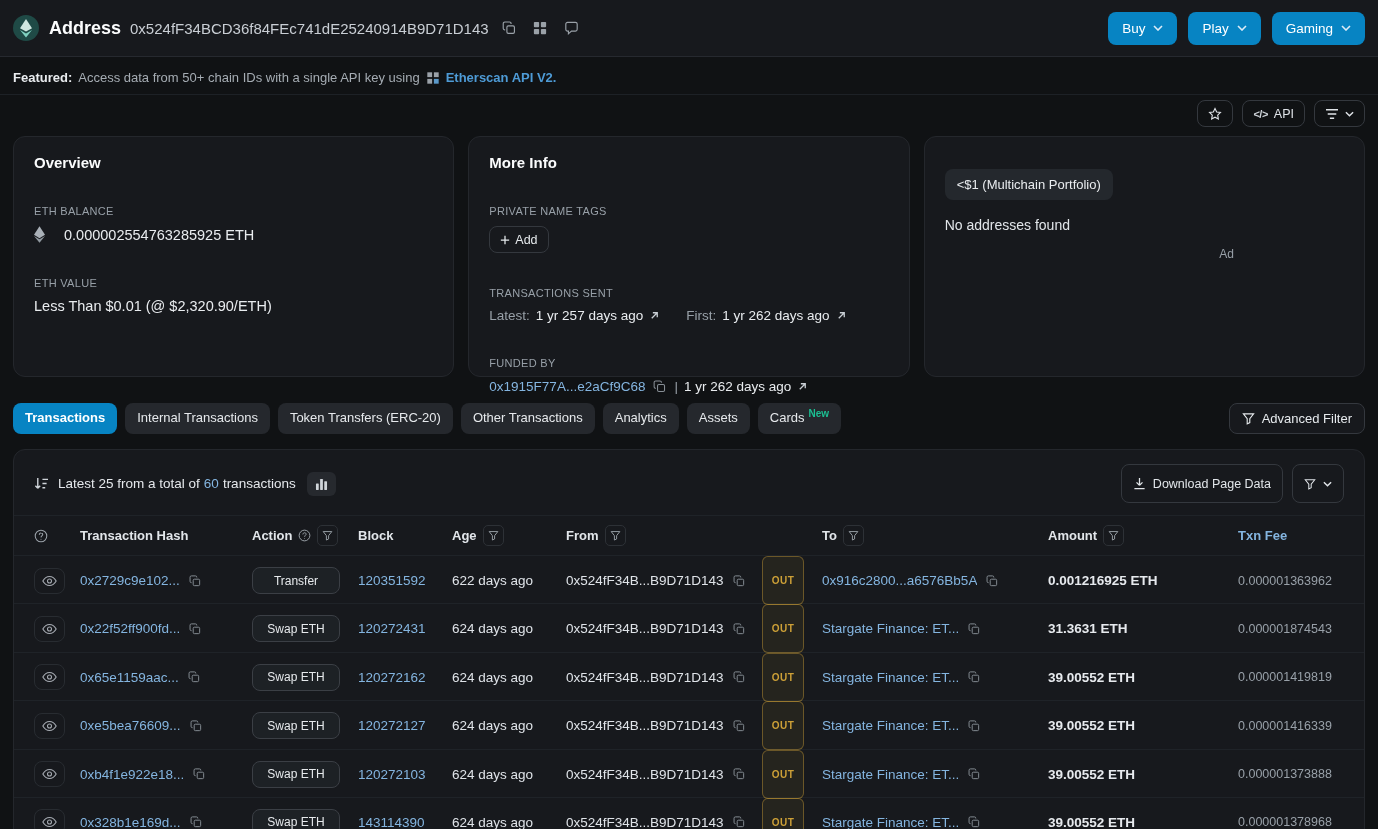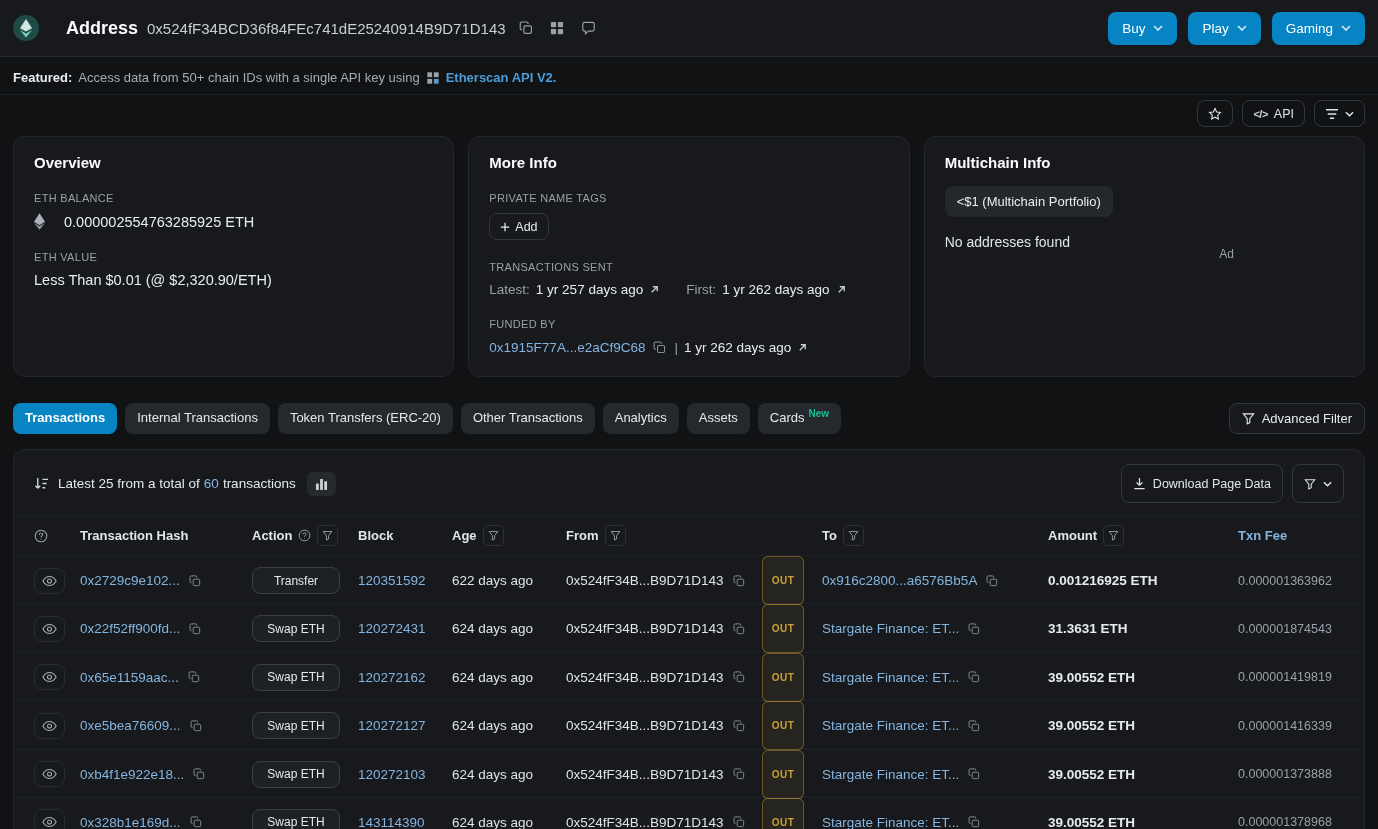--- a/index.html
+++ b/index.html
@@ -12,21 +12,21 @@
   body{background:var(--bg);color:var(--text);font-family:"Liberation Sans",sans-serif;overflow:hidden}
   button{font-family:inherit;font-size:inherit;color:inherit;background:none;border:none;cursor:pointer}
   a{text-decoration:none;cursor:pointer;color:var(--link)}
   svg{display:block}
   .icon{display:inline-flex;align-items:center;justify-content:center;flex:none}
 
   
   .top-header{height:57px;background:var(--panel);border-bottom:1px solid #26292f;
     display:flex;align-items:center;justify-content:space-between;padding:0 13px}
   .hl{display:flex;align-items:center;gap:9px}
-  .page-title{font-size:18px;font-weight:700;color:#fbfcfd;margin-left:18px}
+  .page-title{font-size:18px;font-weight:700;color:#fbfcfd;margin-left:1px}
   .addr-main{font-size:15px;color:#c9ced4}
   .hicon{color:#9aa1a8;padding:4px;border-radius:6px;display:inline-flex}
   .nav{display:flex;gap:11px}
   .nav-btn{display:flex;align-items:center;gap:8px;background:var(--accent);color:#fff;
     border-radius:8px;height:33px;padding:0 14px;font-size:13.5px;font-weight:500}
   .nav-btn .icon{color:#dcebf7}
 
   
   .featured{display:flex;align-items:center;gap:6px;padding:13px 13px 9px;border-bottom:1px solid #1d2126;
     font-size:13px;color:#a5acb3}
@@ -37,21 +37,21 @@
   .quick-actions{display:flex;justify-content:flex-end;gap:9px;padding:5px 13px 0}
   .qa-btn{display:flex;align-items:center;gap:6px;border:1px solid var(--border-btn);border-radius:8px;
     height:27px;padding:0 10px;color:#dfe3e8;font-size:12.5px;font-weight:500}
   .code-glyph{font-size:11px;font-weight:700;color:#cfd4da;letter-spacing:-.5px}
 
   
   .cards{display:grid;grid-template-columns:1fr 1fr 1fr;gap:14px;padding:9px 13px 0}
   .card{background:var(--panel);border:1px solid var(--border);border-radius:12px;height:241px;
     padding:17px 20px;position:relative}
   .card-title{font-size:15px;font-weight:700;color:#fbfcfd}
-  .caps{font-size:11px;color:var(--muted);letter-spacing:.3px;margin:21px 0 9px;font-weight:400}
+  .caps{font-size:11px;color:var(--muted);letter-spacing:.3px;margin:34px 0 9px;font-weight:400}
   .val{font-size:14.5px;color:#e9ecef;display:flex;align-items:center;gap:19px}
   .add-btn{display:inline-flex;align-items:center;gap:5px;border:1px solid var(--border-btn);border-radius:8px;
     height:27px;padding:0 10px;font-size:12.5px;color:#e6eaed;font-weight:500}
   .inline-row{display:flex;align-items:center;gap:6px;font-size:13.5px}
   .inline-row .lbl{color:var(--muted)}
   .inline-row .v{color:#e9ecef}
   .inline-row .gap{width:14px}
   .ne{color:#c9cfd5}
   .copy-btn{display:inline-flex;color:#878e95;padding:2px;border-radius:4px}
   .portfolio-btn{background:#24282d;border-radius:8px;height:31px;padding:0 12px;font-size:13px;
@@ -279,21 +279,20 @@
       <a class="v">1 yr 262 days ago</a>
       <span class="icon ne">
           <svg width="11" height="11" viewBox="0 0 12 12" fill="none" stroke="currentColor" stroke-width="1.4">
             <path d="M3 9l6-6M4.2 3H9v4.8"></path>
           </svg>
         </span>
     </div>
   </section>
 
   <section class="card">
-    <h2 class="card-title">Multichain Info</h2>
     <button class="portfolio-btn">&lt;$1 (Multichain Portfolio)</button>
     <div class="no-addr">No addresses found</div>
     <span class="ad-label">Ad</span>
   </section>
 </div>
 
 <div class="tabs-row">
   <nav class="tabs">
     <button class="tab active">Transactions</button>
     <button class="tab">Internal Transactions</button>

